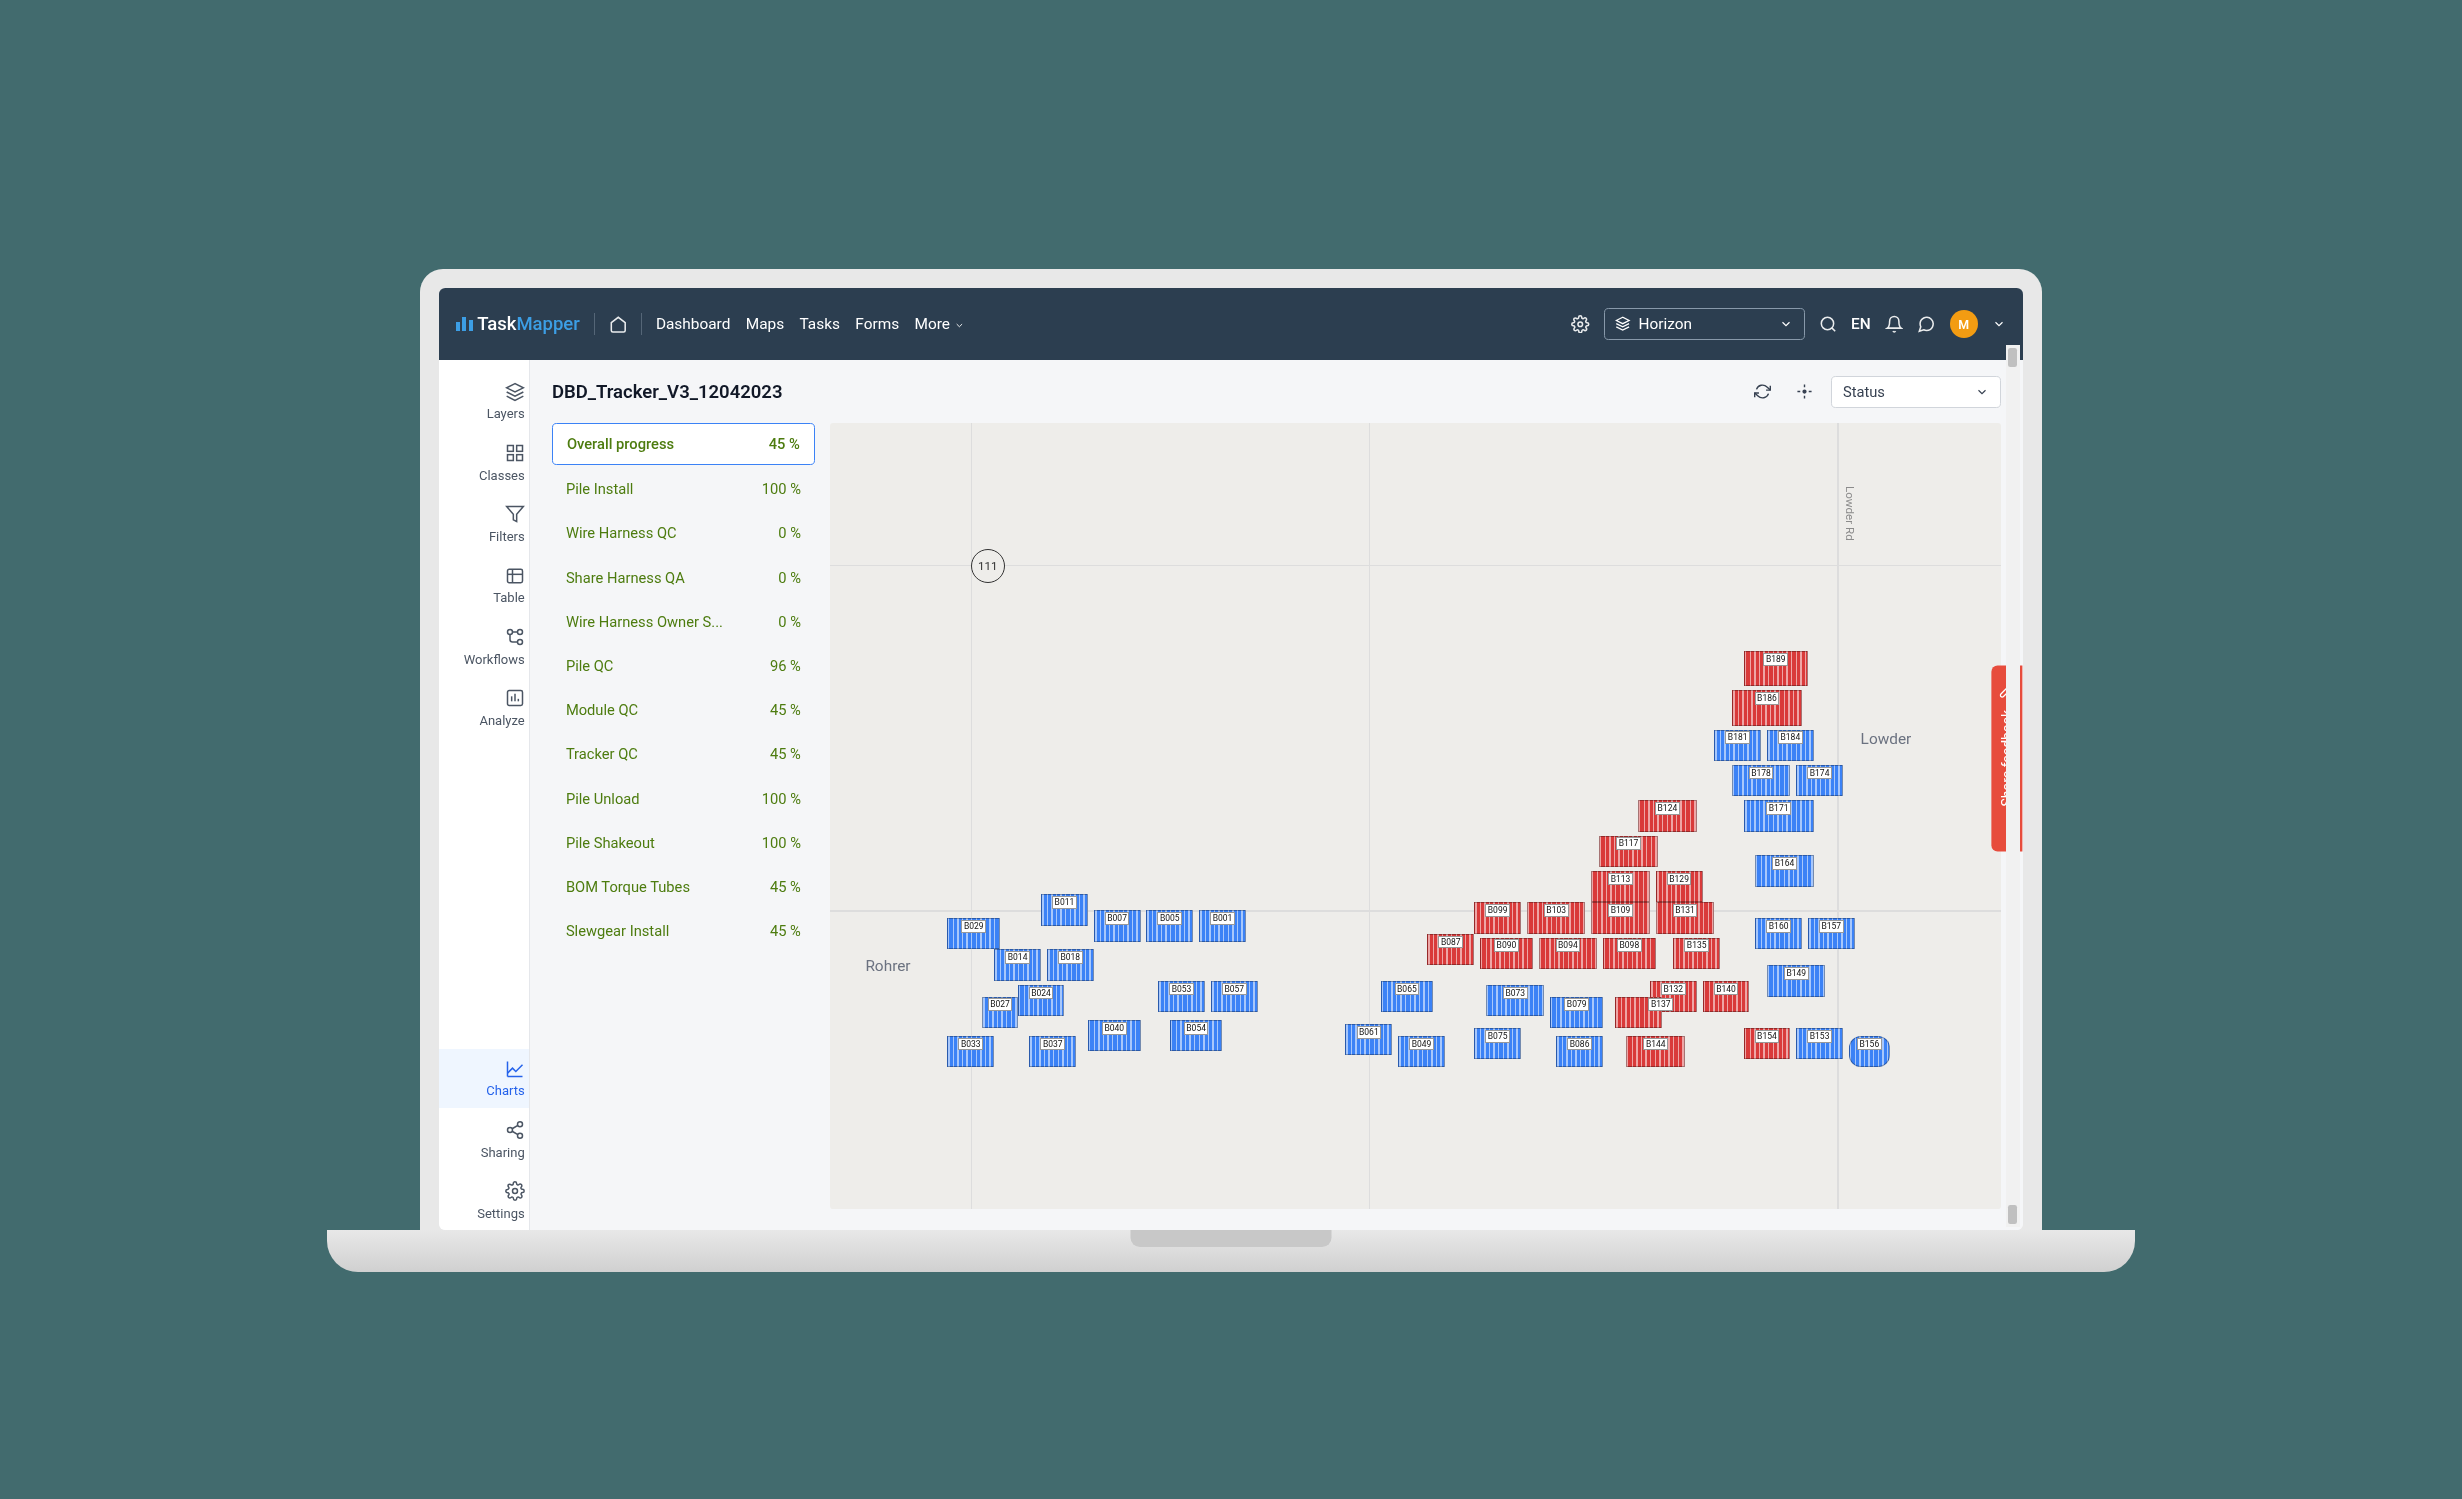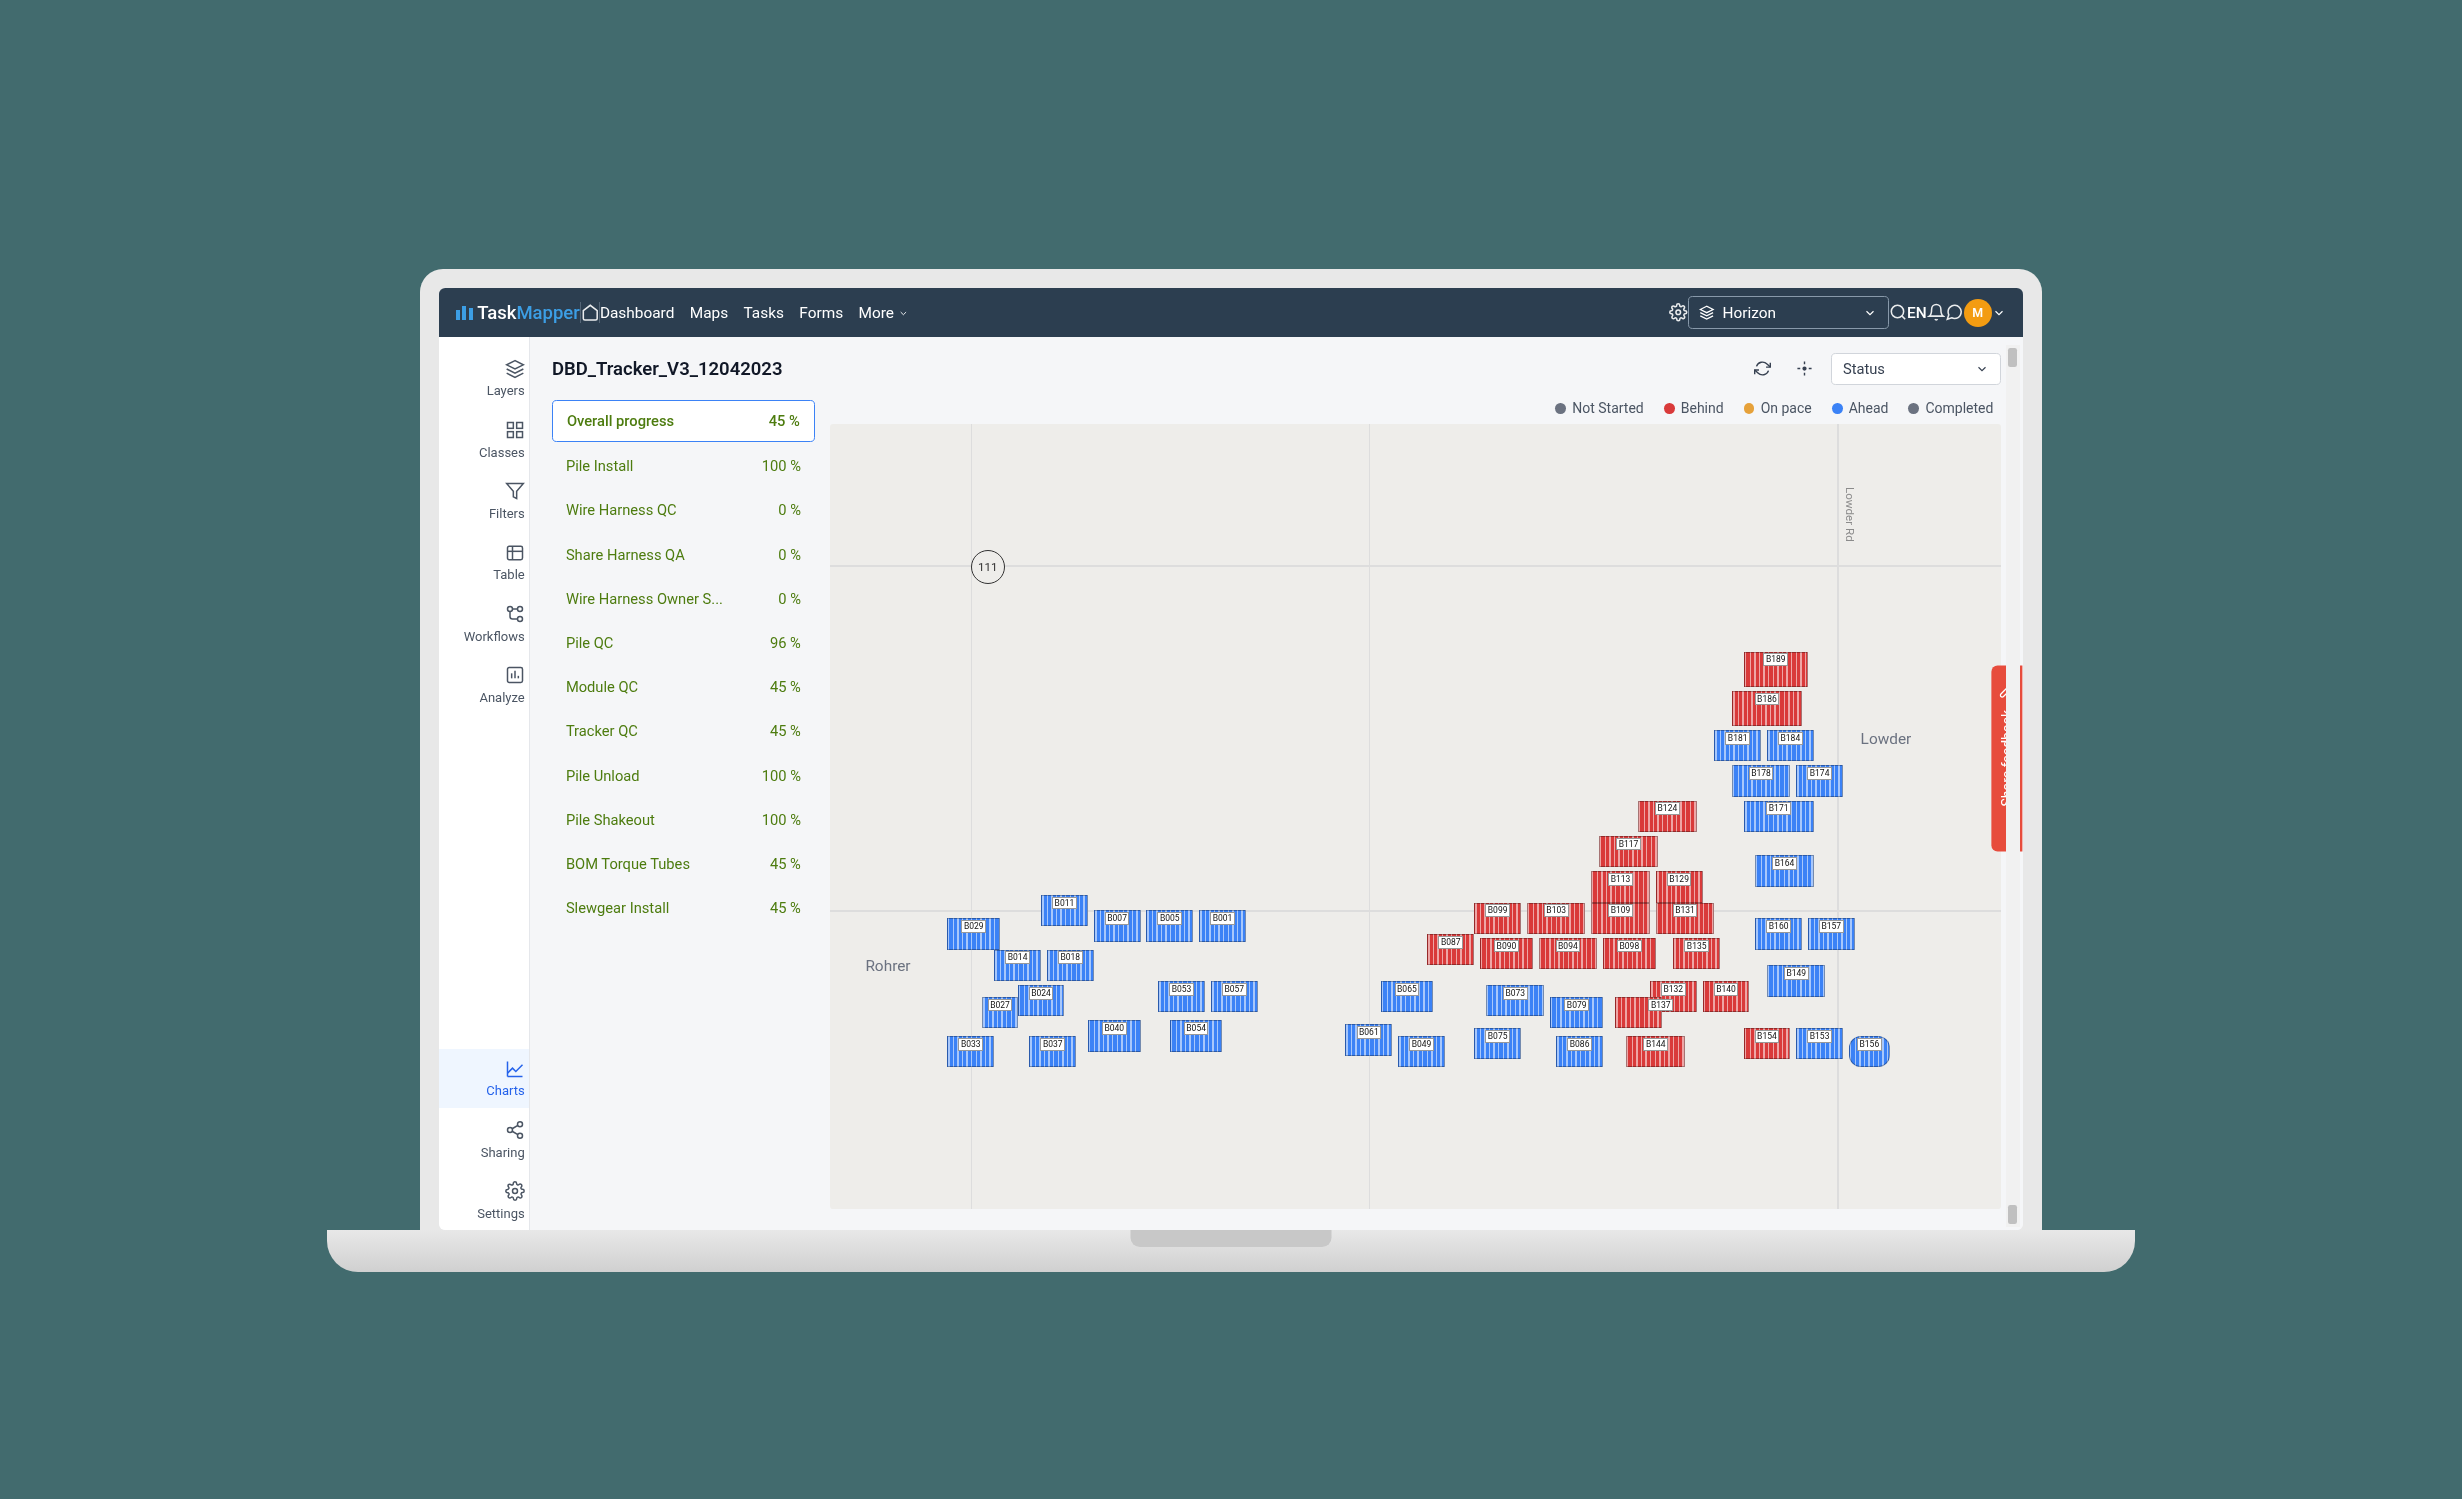--- a/index.html
+++ b/index.html
@@ -47,22 +47,23 @@
     display: flex;
     flex-direction: column;
     position: relative;
   }
   
   .header {
     background: #2c3e50;
     color: #fff;
     display: flex;
     align-items: center;
+    gap: 14px;
     padding: 16px 17px;
-    height: 49px;
+    height: 72px;
     flex-shrink: 0;
   }
   .logo { display: flex; align-items: center; gap: 4.6px; font-size: 18.5px; font-weight: 500; }
   .logo-bars { display: inline-flex; align-items: flex-end; gap: 2.3px; }
   .logo-bars span { width: 3.9px; background: #3c9ee5; display: inline-block; }
   .logo-bars span:nth-child(1){height:9.3px;}
   .logo-bars span:nth-child(2){height:14px;}
   .logo-bars span:nth-child(3){height:11.6px;}
   .logo-text .light { color:#3c9ee5; }
   .vdiv { width:0.8px; height:21.6px; background:#556677; }
@@ -447,42 +448,20 @@
                 <span>BOM Torque Tubes</span>
                 <span>45 %</span>
               </div>
               <div class="prog-item">
                 <span>Slewgear Install</span>
                 <span>45 %</span>
               </div>
             </div>
 
           <div class="map-area">
-            <div class="legend" id="legend">
-                <div class="legend-item">
-                  <span class="dot" style="background: rgb(107, 114, 128);"></span>
-                  <span>Not Started</span>
-                </div>
-                <div class="legend-item">
-                  <span class="dot" style="background: rgb(217, 58, 58);"></span>
-                  <span>Behind</span>
-                </div>
-                <div class="legend-item">
-                  <span class="dot" style="background: rgb(230, 161, 58);"></span>
-                  <span>On pace</span>
-                </div>
-                <div class="legend-item">
-                  <span class="dot" style="background: rgb(59, 130, 246);"></span>
-                  <span>Ahead</span>
-                </div>
-                <div class="legend-item">
-                  <span class="dot" style="background: rgb(107, 114, 128);"></span>
-                  <span>Completed</span>
-                </div>
-              </div>
             <div class="map-canvas" id="map-canvas">
               <div class="road h" style="top:18%"></div>
               <div class="road h" style="top:62%"></div>
               <div class="road v" style="left:12%"></div>
               <div class="road v" style="left:46%"></div>
               <div class="road v" style="left:86%"></div>
               <div class="hwy-badge" style="top:16%;left:12%">111</div>
               <div class="place-label" style="top:68%;left:3%">Rohrer</div>
               <div class="place-label" style="top:39%;left:88%">Lowder</div>
               <div class="road-label" style="top:8%;left:86.5%">Lowder Rd</div>

